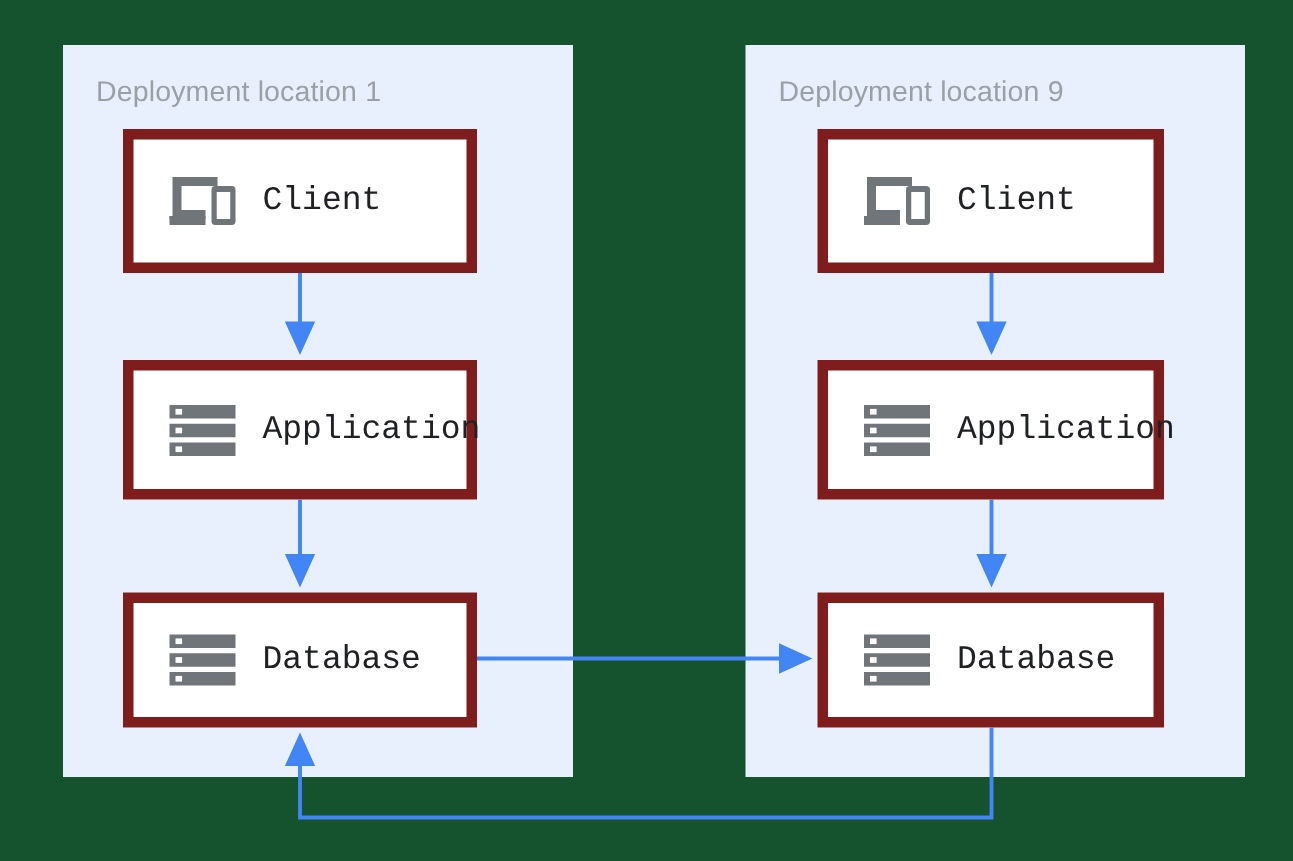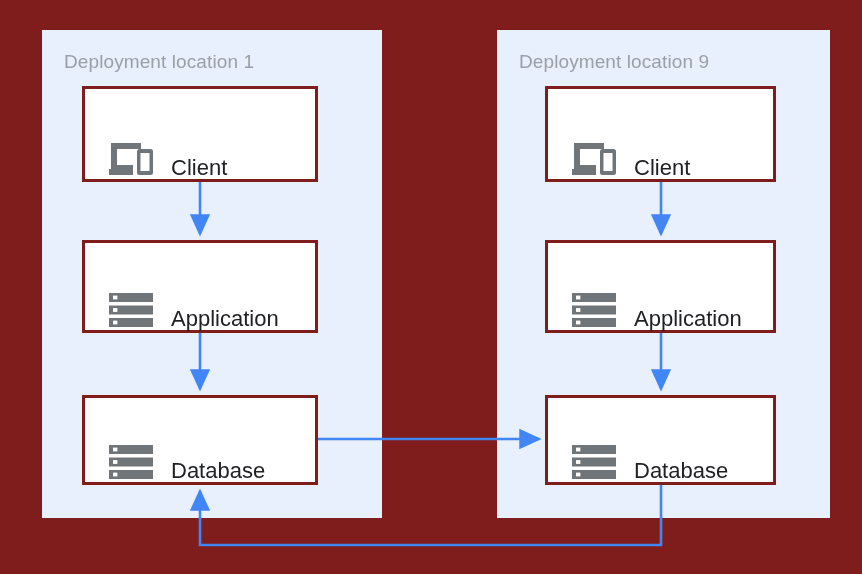--- a/index.html
+++ b/index.html
@@ -9,21 +9,21 @@
     background: #ffffff;
   }
   body {
     font-family: "Liberation Sans", sans-serif;
     -webkit-font-smoothing: antialiased;
   }
   #canvas {
     position: relative;
     width: 862px;
     height: 574px;
-    background: #7f1d1d;
+    background: #14532d;
     overflow: hidden;
   }
 
   
   .zone {
     position: absolute;
     background: #e8f0fe;
   }
   .zone-label {
     position: absolute;
@@ -31,25 +31,26 @@
     line-height: 19px;
     color: #9aa0a6;
     letter-spacing: 0.1px;
     white-space: nowrap;
   }
 
   
   .node {
     position: absolute;
     background: #ffffff;
-    border: 3px solid #7f1d1d;
+    border: 7px solid #7f1d1d;
     box-sizing: border-box;
     display: flex;
-    align-items: flex-end;
+    align-items: center;
     justify-content: flex-start;
+    font-family: Liberation Mono, monospace;
   }
   .node-icon {
     flex: 0 0 auto;
     display: block;
     margin-left: 22px;
     margin-right: 16px;
   }
   .node-label {
     font-size: 22px;
     line-height: 22px;

